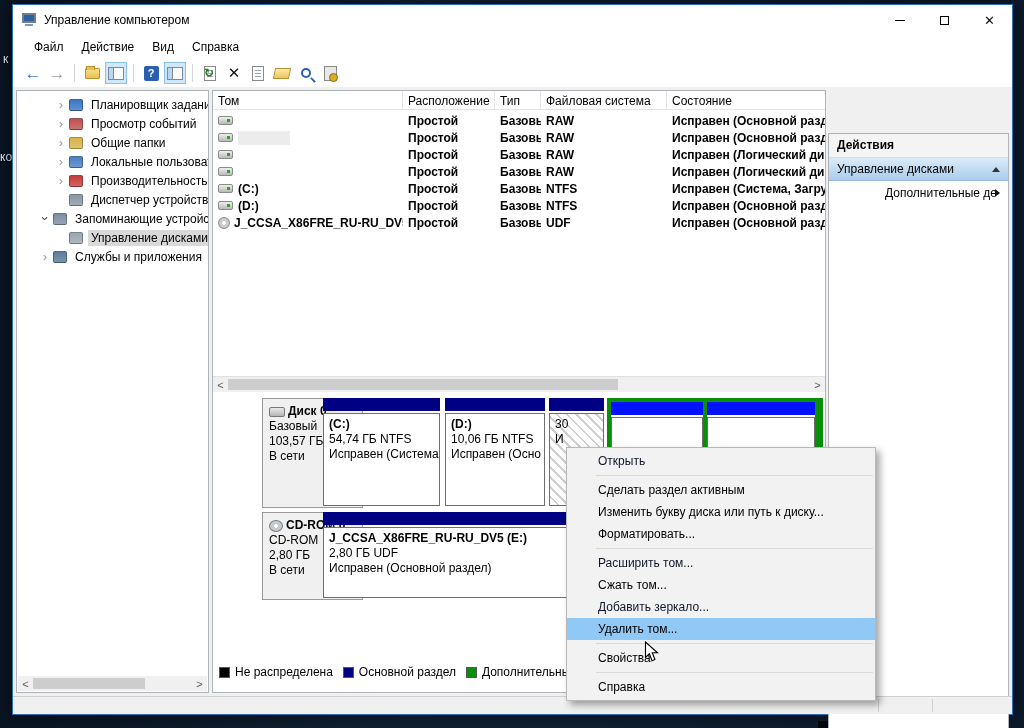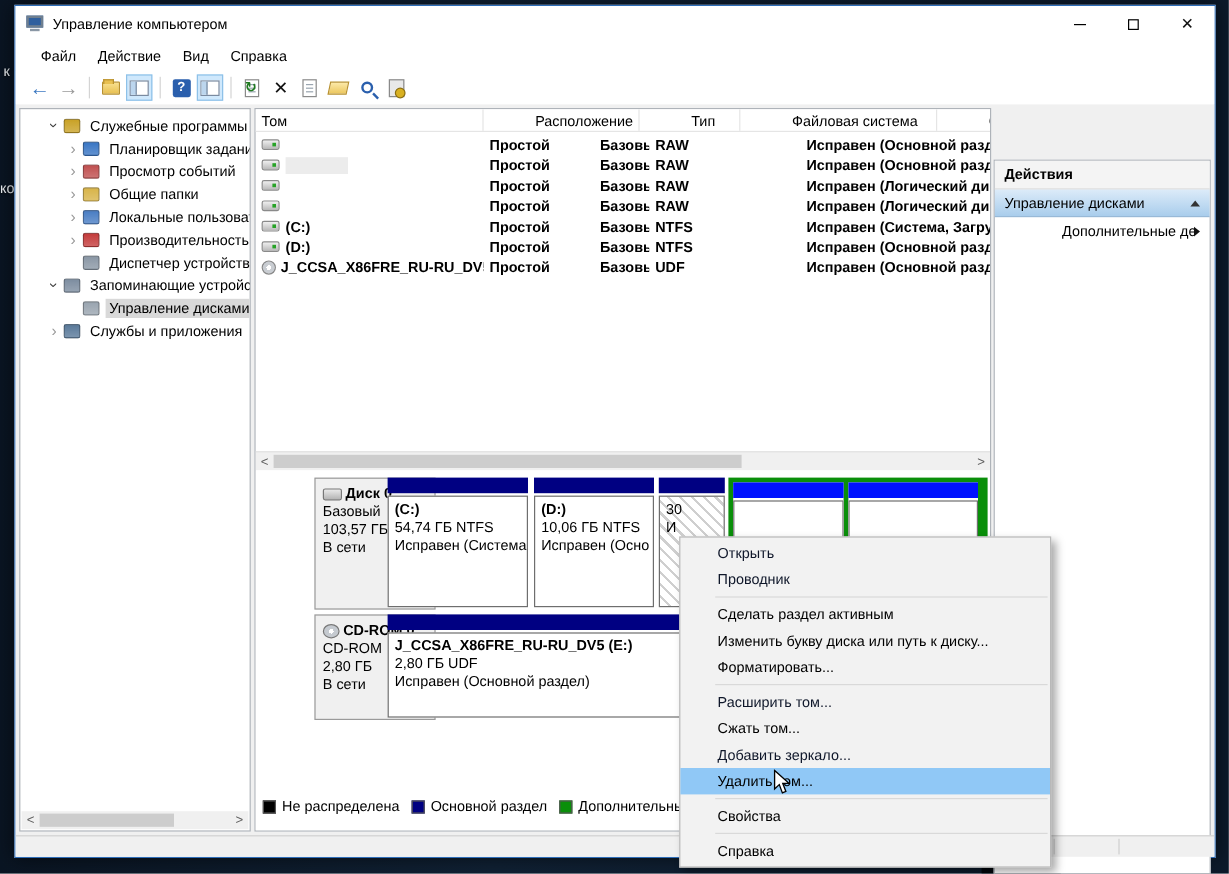--- a/index.html
+++ b/index.html
@@ -63,21 +63,21 @@
   .chev.exp { color:#3c3c3c; transform:rotate(90deg); }
   .ticon { width:14px; height:12px; flex:0 0 auto; border-radius:2px; border:1px solid rgba(0,0,0,.28); margin-right:5px; }
   .tlabel { padding:1px 3px; }
   .tlabel.sel { background:#d9d9d9; }
   .tree-hscroll { position:absolute; left:1px; right:1px; bottom:1px; height:15px; background:#f0f0f0; display:flex; align-items:center; }
   .sb-arrow { width:15px; text-align:center; color:#5a5a5a; font-size:11px; }
   .sb-thumb { height:11px; background:#cdcdcd; }
 
   
   .mid { position:absolute; left:199px; top:3px; width:614px; height:603px; background:#fff; border:1px solid #aeb3b9; overflow:hidden; }
-  .thead { position:absolute; left:0; top:0; right:0; height:19px; display:flex; border-bottom:1px solid #e5e5e5; background:#fff;gap:38px; }
+  .thead { position:absolute; left:0; top:0; right:0; height:19px; display:flex; border-bottom:1px solid #e5e5e5; background:#fff; }
   .th { padding:3px 0 0 5px; border-right:1px solid #e5e5e5; white-space:nowrap; overflow:hidden; }
   .c0{width:190px;} .c1{width:92px;} .c2{width:46px;} .c3{width:126px;} .c4{flex:1; border-right:none;}
   .trows { position:absolute; left:0; top:21px; right:0; }
   .vrow { height:17px; display:flex; align-items:center; }
   .vcell { padding-left:5px; white-space:nowrap; overflow:hidden; display:flex; align-items:center; height:17px;font-weight:bold; }
   .vicon-disk { width:15px; height:9px; background:linear-gradient(#efefef,#b9b9b9); border:1px solid #8a8a8a; border-radius:2px; margin-right:5px; flex:0 0 auto; position:relative; }
   .vicon-disk::after { content:""; position:absolute; right:2px; top:2px; width:3px; height:3px; background:#27a327; }
   .vicon-cd { width:12px; height:12px; border-radius:50%; background:radial-gradient(circle at 50% 50%, #fff 0 2px, #c9cdd2 2px 5px, #9aa2ab 5px 6px); border:1px solid #8a8a8a; margin-right:4px; flex:0 0 auto; }
   .selbox { background:#ececec; width:52px; height:14px; }
 
@@ -209,25 +209,20 @@
         <span class="g-view"></span>
       </span>
       <span class="tbi">
         <span class="g-gear"></span>
       </span>
     </div>
 
   <div class="content">
 
     <div class="tree" id="tree">
-        <div class="trow" style="padding-left: 20px;">
-          <span class="chev exp">›</span>
-          <span class="ticon" style="background: linear-gradient(rgb(201, 162, 39), rgba(201, 162, 39, 0.8));"></span>
-          <span class="tlabel">Служебные программы</span>
-        </div>
         <div class="trow" style="padding-left: 36px;">
           <span class="chev">›</span>
           <span class="ticon" style="background: linear-gradient(rgb(58, 118, 196), rgba(58, 118, 196, 0.8));"></span>
           <span class="tlabel">Планировщик заданий</span>
         </div>
         <div class="trow" style="padding-left: 36px;">
           <span class="chev">›</span>
           <span class="ticon" style="background: linear-gradient(rgb(192, 80, 80), rgba(192, 80, 80, 0.8));"></span>
           <span class="tlabel">Просмотр событий</span>
         </div>
@@ -460,21 +455,20 @@
 
   <div class="statusbar">
     <span class="div" style="left:865px;"></span>
     <span class="div" style="left:919px;"></span>
   </div>
 
 </div>
 
 <div class="ctxmenu" id="ctxmenu">
     <div class="cmi disabled">Открыть</div>
-    <div class="cmi disabled">Проводник</div>
     <div class="cmsep"></div>
     <div class="cmi">Сделать раздел активным</div>
     <div class="cmi">Изменить букву диска или путь к диску...</div>
     <div class="cmi">Форматировать...</div>
     <div class="cmsep"></div>
     <div class="cmi disabled">Расширить том...</div>
     <div class="cmi">Сжать том...</div>
     <div class="cmi disabled">Добавить зеркало...</div>
     <div class="cmi hl">Удалить том...</div>
     <div class="cmsep"></div>

